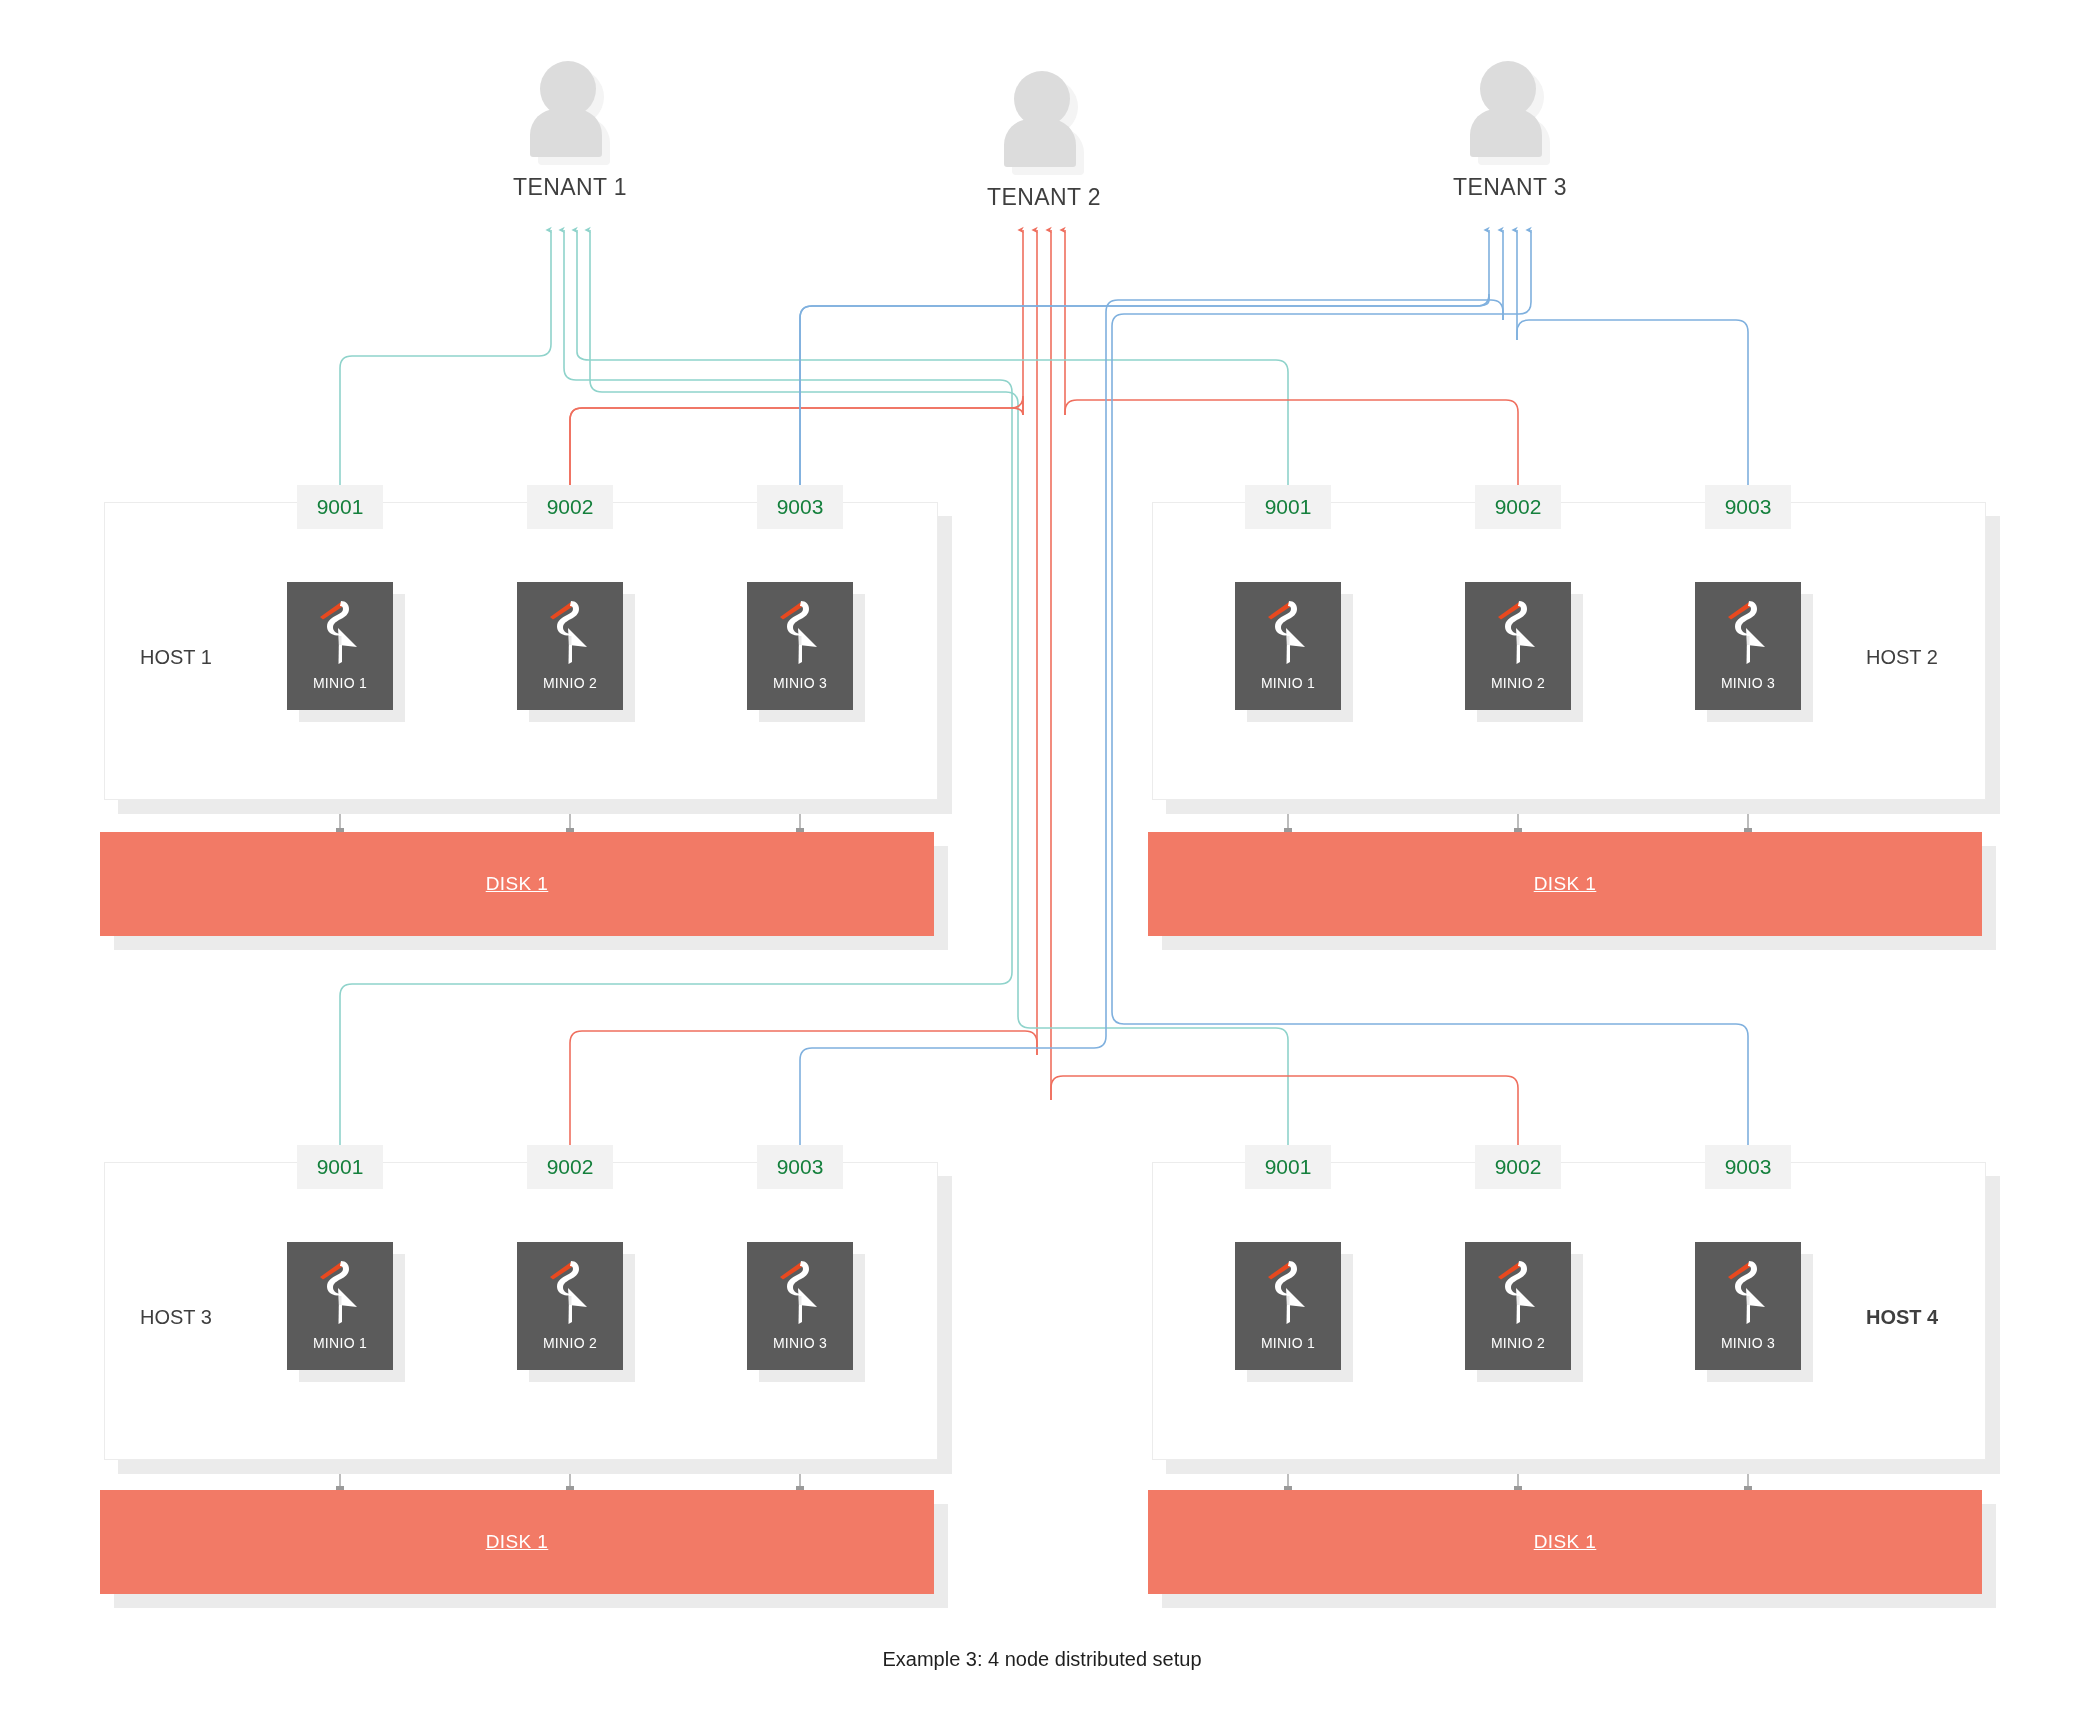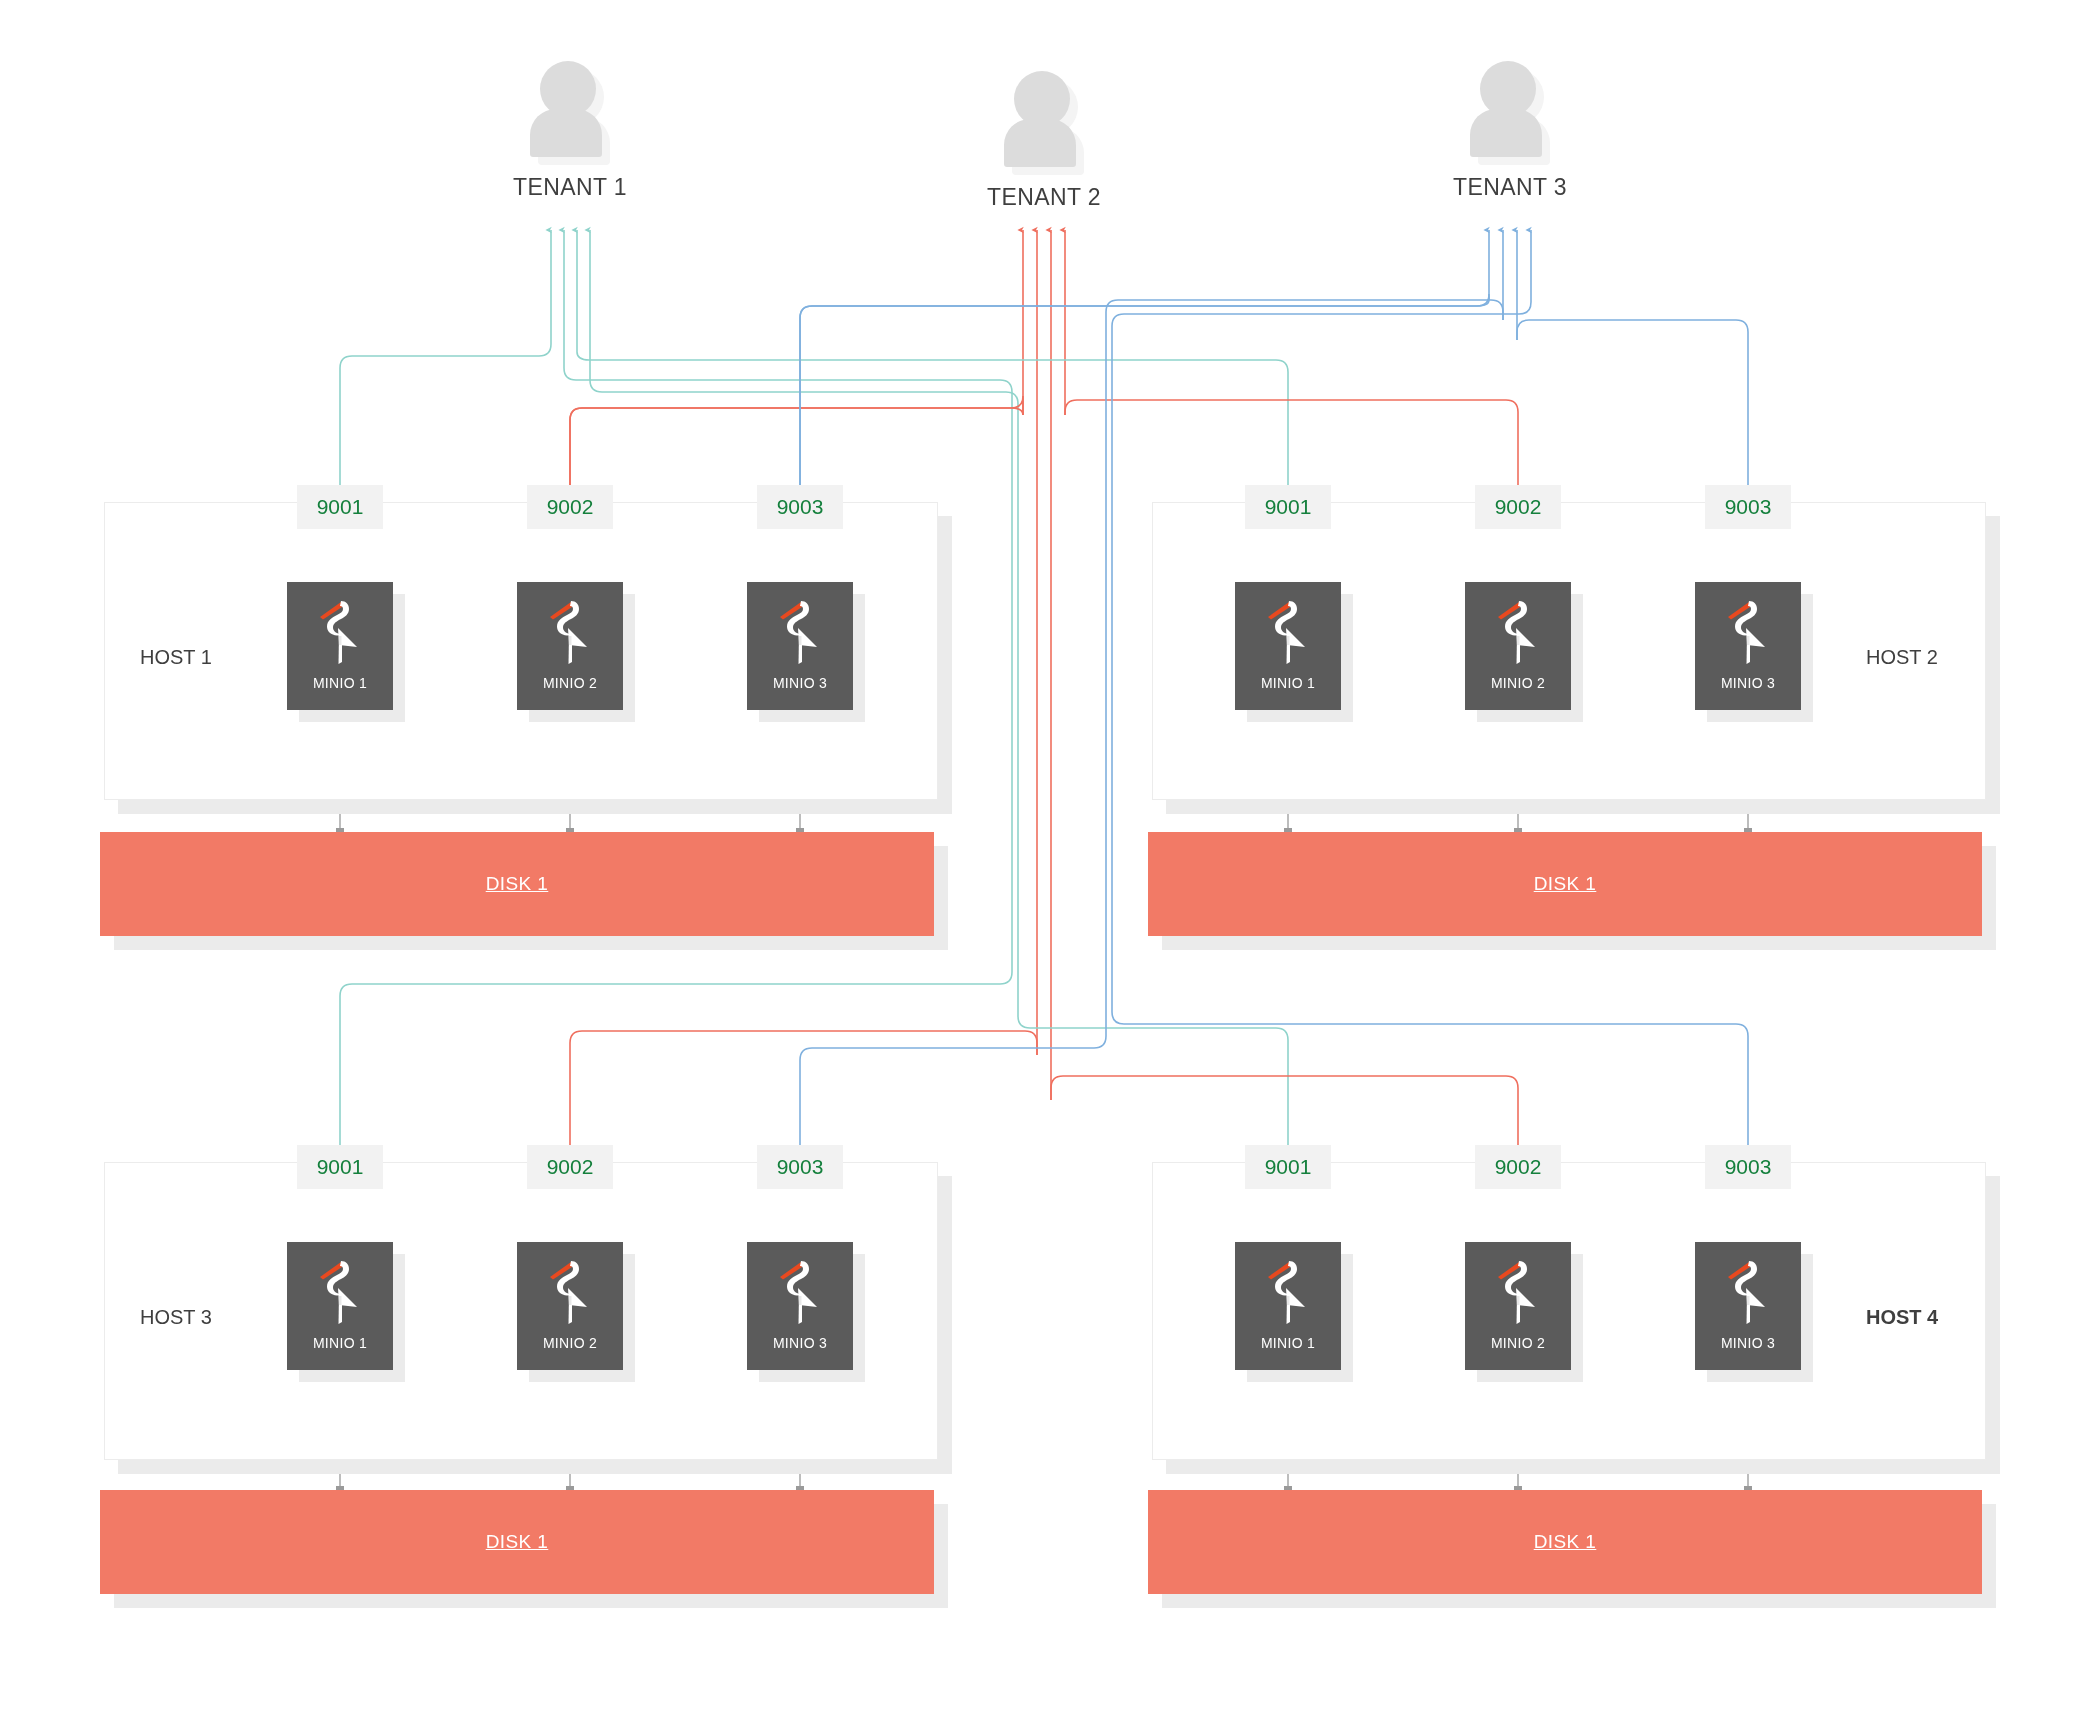--- a/index.html
+++ b/index.html
@@ -502,14 +502,15 @@
       <path d="M28,36 L47,55 L29,53 Z" fill="#ffffff"></path>
       <path d="M29,41 L32,41 L32,70 L28.5,72 Z" fill="#ffffff"></path>
       <path d="M29,44 L31.5,44 L31.5,53 L29,53 Z" fill="#e8e8e8"></path>
     </svg>
     <div class="minio-label">MINIO 3</div>
   </div>
 
   <div class="disk-shadow" style="left:1162px; top:1504px; width:834px; height:104px;"></div>
   <div class="disk" style="left:1148px; top:1490px; width:834px; height:104px;">DISK 1</div>
 
+  <div class="caption" style="top:1648px;">Example 3: 4 node distributed setup</div>
 
 </div>
 
 </body></html>

